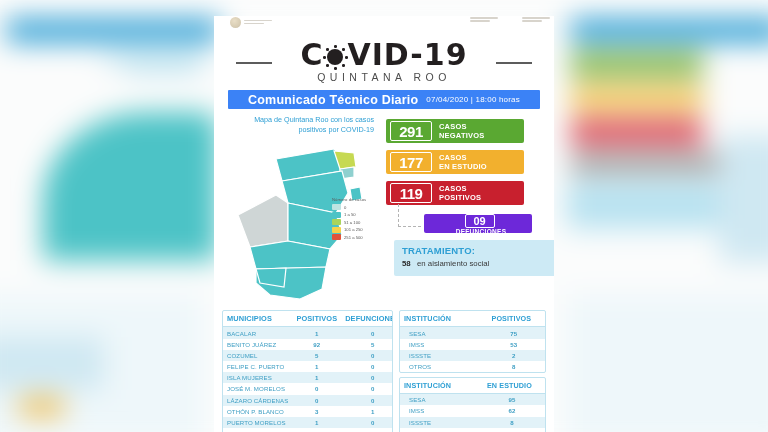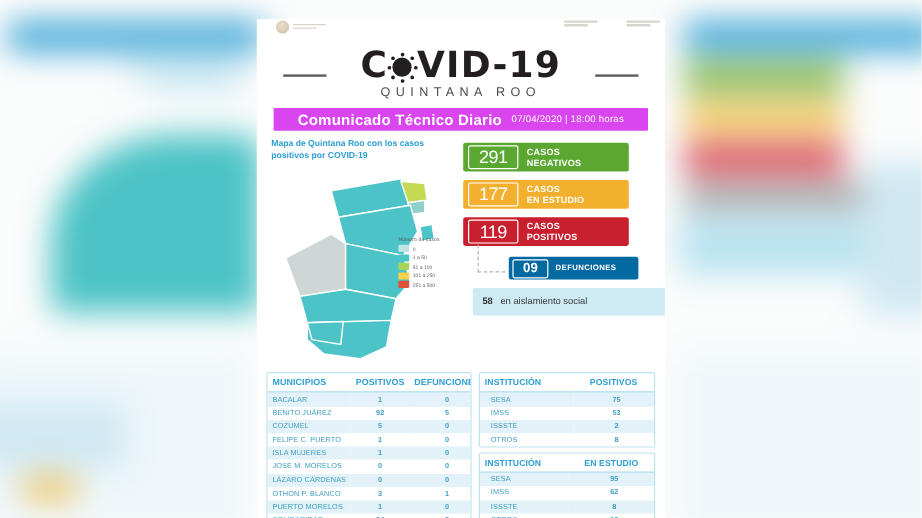--- a/index.html
+++ b/index.html
@@ -51,64 +51,64 @@
   }
   .virus .core{position:absolute;left:4px;top:4px;width:16px;height:16px;border-radius:50%;background:#231f20;}
   .virus .sp{position:absolute;left:11px;top:11px;width:2.6px;height:2.6px;border-radius:50%;background:#231f20;}
   .subtitle{
     text-align:center;font-size:10.5px;letter-spacing:4.5px;color:#4c4c4c;
     margin-top:1px;font-family:"Liberation Sans",sans-serif;
   }
 
   
   .comunicado{
-    margin:7px 14px 0 14px;background:#d946ef;color:#fff;
+    margin:7px 14px 0 14px;background:#3b82f6;color:#fff;
     height:19px;display:flex;align-items:center;justify-content:center;gap:8px;
     border-radius:1px;
   }
   .comunicado .big{font-size:12.5px;font-weight:bold;letter-spacing:.2px;}
   .comunicado .small{font-size:8px;font-weight:normal;letter-spacing:.2px;}
 
   
   .midblock{display:flex;margin-top:6px;}
   .mapcol{width:172px;position:relative;}
   .maptitle{
-    text-align:left;font-size:7.2px;font-weight:bold;color:#2e9fd4;
+    text-align:right;font-size:7.2px;font-weight:normal;color:#2e9fd4;
     line-height:1.35;padding:0 12px;
   }
   .mapsvg{display:block;margin:3px auto 0 auto;}
   .legend{position:absolute;left:118px;top:82px;}
   .legend .lt{font-size:4.2px;color:#5a5a5a;margin-bottom:2px;letter-spacing:.1px;}
   .legend .row{display:flex;align-items:center;margin-bottom:1.6px;}
   .legend .sw{width:9px;height:6px;margin-right:3px;border-radius:1px;}
   .legend .lv{font-size:4.2px;color:#5a5a5a;}
 
   .statcol{width:168px;padding-top:4px;}
   .statbar{
     display:flex;align-items:center;height:24px;margin-bottom:7px;
     width:138px;border-radius:2px;
   }
   .statbar .num{
     width:40px;height:18px;margin-left:4px;border:1.6px solid #fff;border-radius:2px;
     display:flex;align-items:center;justify-content:center;
-    color:#fff;font-size:15px;font-weight:normal;letter-spacing:-.5px;
+    color:#fff;font-size:15px;font-weight:bold;letter-spacing:-.5px;
   }
   .statbar .lbl{margin-left:7px;color:#fff;font-size:7.5px;font-weight:bold;line-height:1.25;letter-spacing:.2px;}
   .s-neg{background:#5aa832;}
   .s-est{background:#f2b02e;}
   .s-pos{background:#c8202e;}
 
   .defwrap{position:relative;height:26px;margin-top:-2px;}
   .dashed{
     position:absolute;left:12px;top:-6px;width:22px;height:22px;
     border-left:1px dashed #b4b4b4;border-bottom:1px dashed #b4b4b4;
   }
   .defbar{
-    position:absolute;left:38px;top:4px;width:108px;height:19px;background:#0369a1;
-    display:flex;align-items:center;border-radius:2px;
+    position:absolute;left:38px;top:4px;width:108px;height:19px;background:#6d28d9;
+    display:flex;align-items:center;border-radius:2px;flex-direction:column;
   }
   .defbar .num{
     width:28px;height:14px;margin-left:3px;border:1.4px solid #fff;border-radius:2px;
     display:flex;align-items:center;justify-content:center;color:#fff;font-size:11px;font-weight:bold;
   }
   .defbar .lbl{margin-left:6px;color:#fff;font-size:6.5px;font-weight:bold;letter-spacing:.3px;}
 
   .tratamiento{
     margin:4px 0 0 8px;width:150px;background:#cdeaf5;border-radius:2px;padding:5px 8px 6px 8px;
   }
@@ -279,20 +279,21 @@
 
       <div class="defwrap">
         <span class="dashed"></span>
         <div class="defbar">
           <span class="num">09</span>
           <span class="lbl">DEFUNCIONES</span>
         </div>
       </div>
 
       <div class="tratamiento">
+        <div class="th">TRATAMIENTO:</div>
         <div class="tr"><b>58</b><span>en aislamiento social</span></div>
       </div>
 
     </div>
   </div>
 
   <div class="tables">
 
     <div class="tbl muni">
       <table>

